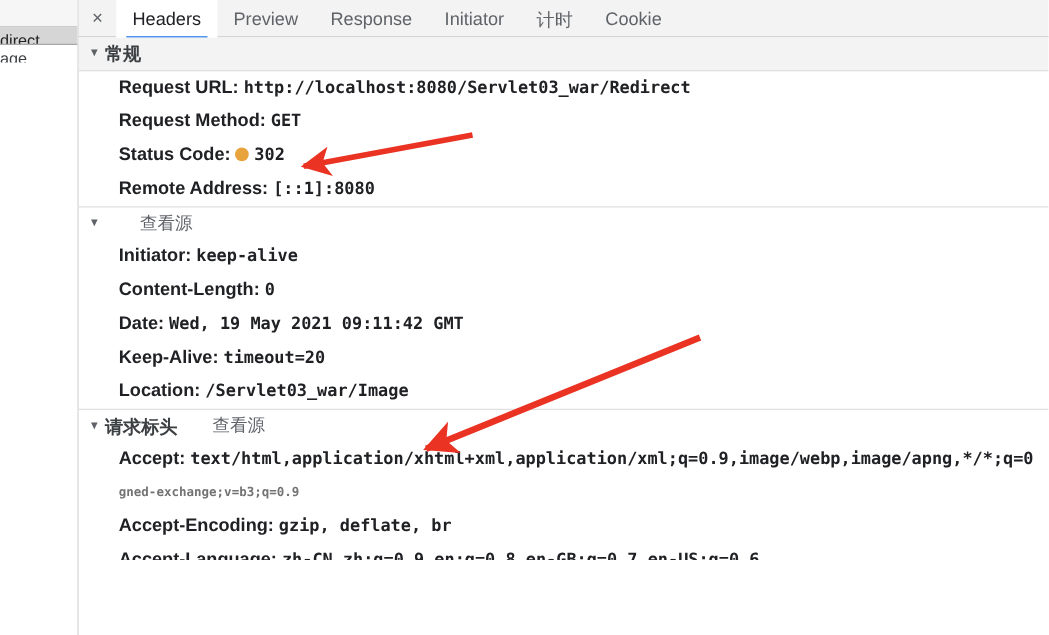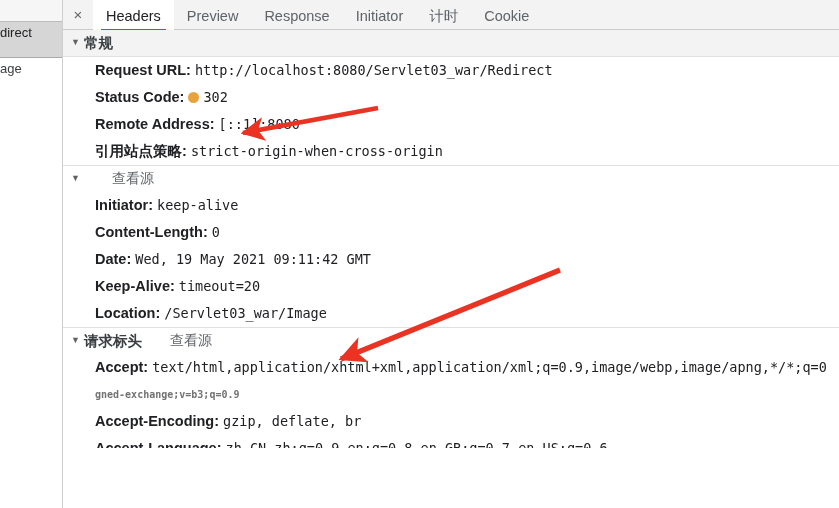--- a/index.html
+++ b/index.html
@@ -29,21 +29,21 @@
     position: relative;
     flex: 0 0 63px;
     overflow: hidden;
   }
   #sidebar-head {
     height: 22px;
     background: #f6f6f6;
     border-bottom: 1px solid #bdbdbd;
   }
   .req-row {
-    height: 36px;
+    height: 14px;
     line-height: 22px;
     font-size: 13px;
     color: #202124;
     padding-left: 0px;
     white-space: nowrap;
     overflow: hidden;
   }
   .req-row.selected {
     background: #d6d6d6;
     border-bottom: 1px solid #a8a8a8;
@@ -154,20 +154,21 @@
   }
   .hkey {
     font-weight: bold;
     font-family: "Liberation Sans", sans-serif;
     margin-top: 36px;
   }
   .hval {
     font-family: "DejaVu Sans Mono", monospace;
     font-size: 13.5px;
     color: #202124;
+    font-weight: bold;
   }
   .cont-line {
     padding: 0 8px 0 32px;
     font-family: "DejaVu Sans Mono", monospace;
     font-size: 10px;
     line-height: 27px;
     color: #737373;
     white-space: nowrap;
     font-weight: bold;
   }
@@ -226,30 +227,30 @@
       <div class="section-head shaded">
         <span class="tri">▼</span>
         <span>常规</span>
       </div>
 
       <div class="hrow">
         <span class="hkey">Request URL:</span>
         <span class="hval">http://localhost:8080/Servlet03_war/Redirect</span>
       </div>
       <div class="hrow">
+        <span class="hkey">Request Method:</span>
+        <span class="hval">GET</span>
+      </div>
+      <div class="hrow">
         <span class="hkey">Status Code:</span>
         <span class="status-dot"></span><span class="hval">302</span>
       </div>
       <div class="hrow">
         <span class="hkey">Remote Address:</span>
         <span class="hval">[::1]:8080</span>
-      </div>
-      <div class="hrow">
-        <span class="hkey">引用站点策略:</span>
-        <span class="hval">strict-origin-when-cross-origin</span>
       </div>
 
       <div class="section-head plain">
         <span class="tri">▼</span>
         <span class="view-source">查看源</span>
       </div>
 
       <div class="hrow">
         <span class="hkey">Initiator:</span>
         <span class="hval">keep-alive</span>

